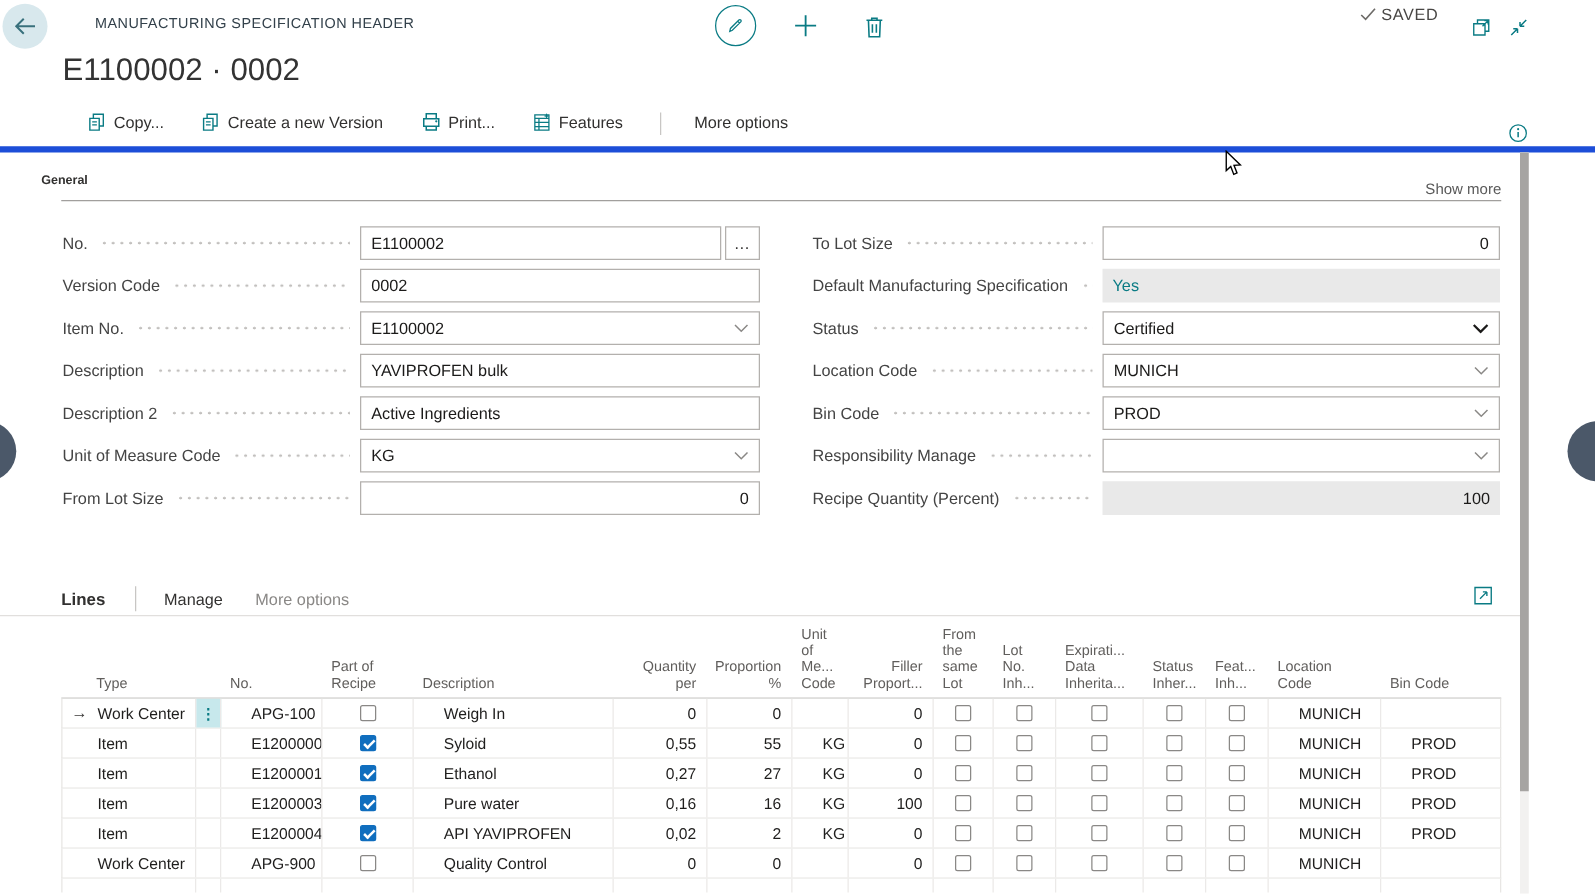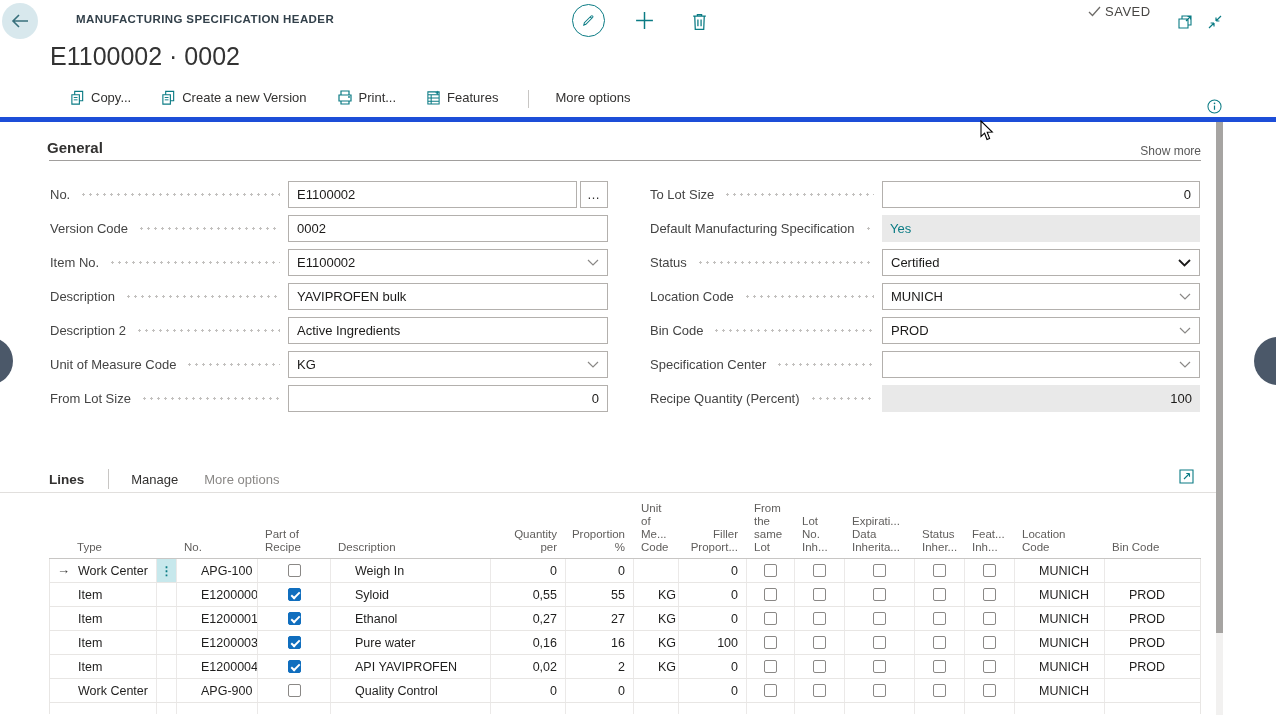--- a/index.html
+++ b/index.html
@@ -4,21 +4,21 @@
 <style>
   * { margin:0; padding:0; box-sizing:border-box; }
   html,body { width:1276px; height:715px; overflow:hidden; background:#fff;
     font-family:"Liberation Sans", sans-serif; position:relative; }
 
   
   .appbar { position:absolute; top:0; left:0; width:1276px; height:42px; background:#fff; }
   .back-btn { position:absolute; left:2px; top:3px; width:36px; height:36px; border-radius:50%;
     background:#d8e8ed; display:flex; align-items:center; justify-content:center; cursor:pointer; }
   .caption { position:absolute; left:76px; top:13px; font-size:11.5px; letter-spacing:.4px;
-    color:#33414b; font-weight:700; }
+    color:#33414b; font-weight:400; }
   .icon-teal { color:#0a7b84; }
   .edit-circle { position:absolute; left:572px; top:4px; width:33px; height:33px; border:1px solid #0a7b84;
     border-radius:50%; display:flex; align-items:center; justify-content:center; cursor:pointer; }
   .plus-btn { position:absolute; left:632px; top:8px; width:25px; height:25px; display:flex;
     align-items:center; justify-content:center; cursor:pointer; }
   .trash-btn { position:absolute; left:687px; top:9px; width:24px; height:24px; display:flex;
     align-items:center; justify-content:center; cursor:pointer; }
   .save-status { position:absolute; left:1088px; top:4px; display:flex; align-items:center; gap:4px;
     color:#484644; font-size:13px; letter-spacing:.5px; }
   .win-icon { position:absolute; top:12px; width:20px; height:20px; display:flex; align-items:center;
@@ -30,21 +30,21 @@
   
   .toolbar { position:absolute; top:90px; left:0; width:1276px; height:32px; border-bottom:5px solid #1d4ed8;
     display:flex; align-items:flex-start; padding-left:70px; }
   .tb-item { display:flex; align-items:center; gap:6px; font-size:13px; color:#323130; cursor:pointer;
     margin-right:30px; white-space:nowrap; }
   .tb-sep { width:1px; height:18px; background:#c8c6c4; margin:0 26px 0 0; }
   .info-btn { position:absolute; left:1205px; top:97px; width:18px; height:18px; display:flex;
     align-items:center; justify-content:center; cursor:pointer; }
 
   
-  .sec-heading { position:absolute; left:47px; top:139px; font-size:15px; font-weight:700; color:#323130; }
+  .sec-heading { position:absolute; left:33px; top:139px; font-size:10px; font-weight:700; color:#323130; }
   .show-more { position:absolute; right:75px; top:144px; font-size:12px; color:#595959; cursor:pointer; }
   .heading-rule { position:absolute; left:49px; top:160px; width:1152px; border-top:1px solid #a19f9d; }
 
   .fields { position:absolute; display:flex; flex-direction:column; }
   .fields.fl { left:50px; top:181px; width:558px; }
   .fields.fr { left:650px; top:181px; width:550px; }
   .field { display:flex; align-items:center; height:27px; margin-bottom:7px; }
   .flabel { font-size:13px; color:#444; white-space:nowrap; }
   .leader { flex:1; height:3px; margin:0 8px 0 10px; background-image:radial-gradient(circle,#c2c0be 1px,transparent 1.2px);
     background-size:7px 3px; background-repeat:repeat-x; background-position:left center; }
@@ -291,21 +291,21 @@
     <span class="flabel">Bin Code</span>
     <span class="leader"></span>
     <span class="ctl">
         <span>PROD</span>
       <svg class="chev" width="12" height="7" viewBox="0 0 12 7">
           <path d="M1 1 L6 6 L11 1" stroke="#8a8886" stroke-width="1.2" fill="none"></path>
         </svg>
       </span>
   </div>
   <div class="field">
-    <span class="flabel">Specification Center</span>
+    <span class="flabel">Responsibility Manage</span>
     <span class="leader"></span>
     <span class="ctl">
         <span></span>
       <svg class="chev" width="12" height="7" viewBox="0 0 12 7">
           <path d="M1 1 L6 6 L11 1" stroke="#8a8886" stroke-width="1.2" fill="none"></path>
         </svg>
       </span>
   </div>
   <div class="field">
     <span class="flabel">Recipe Quantity (Percent)</span>

